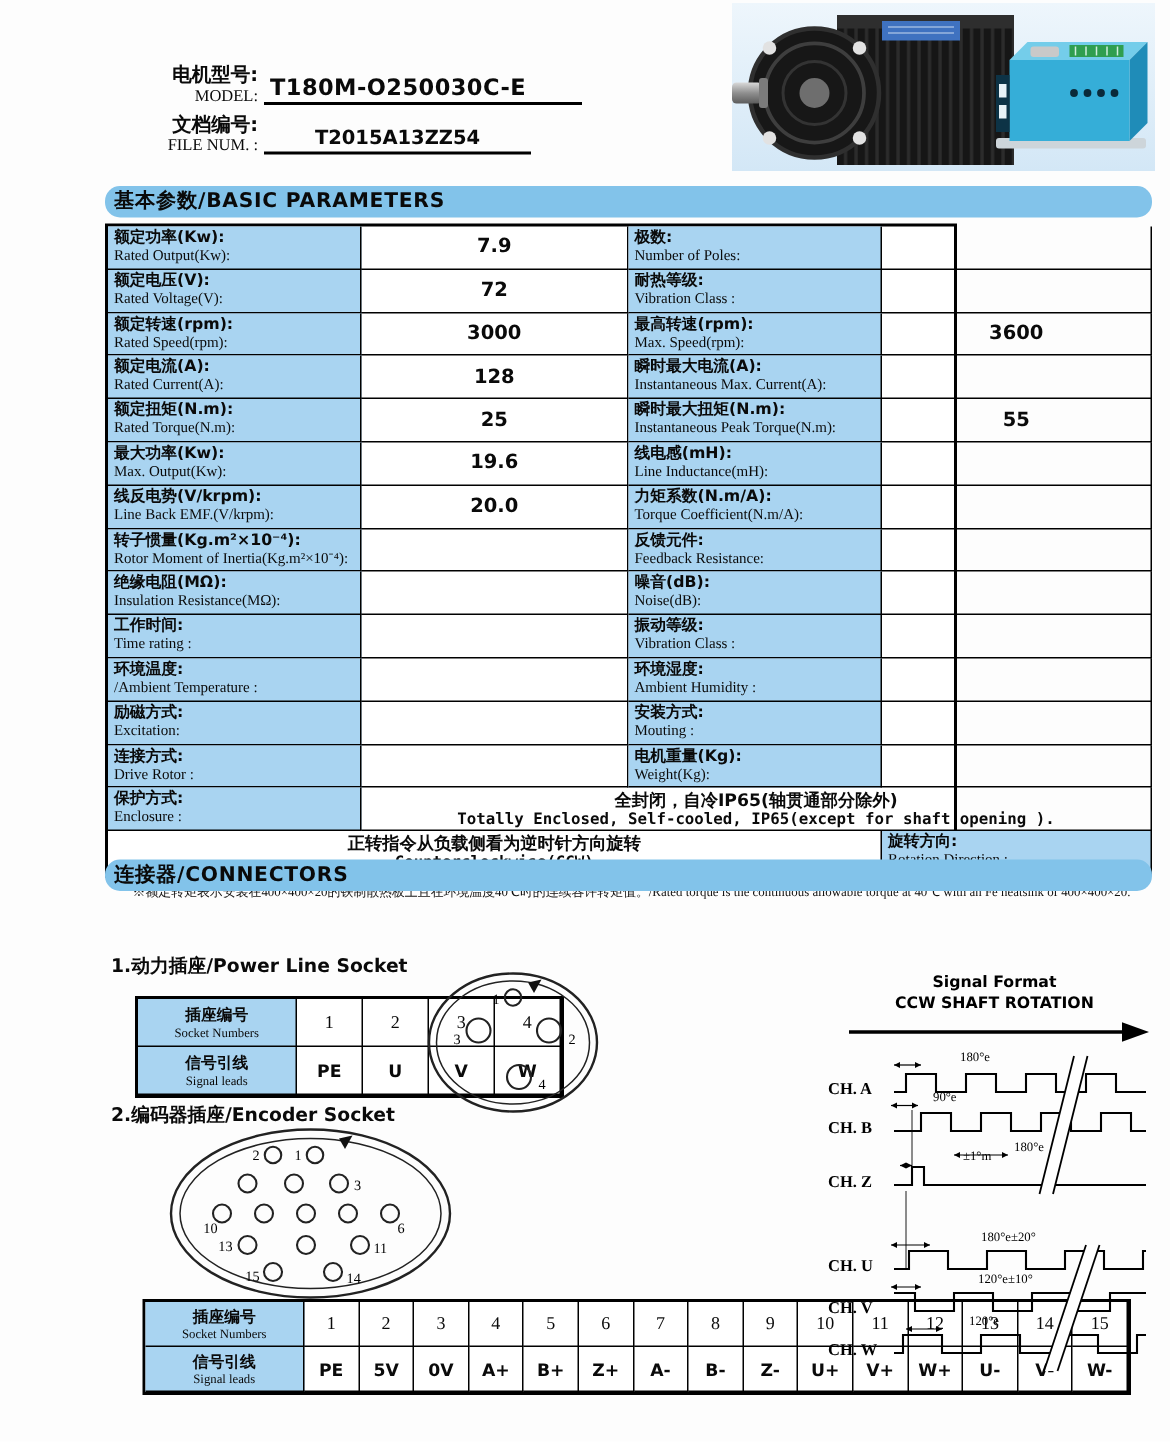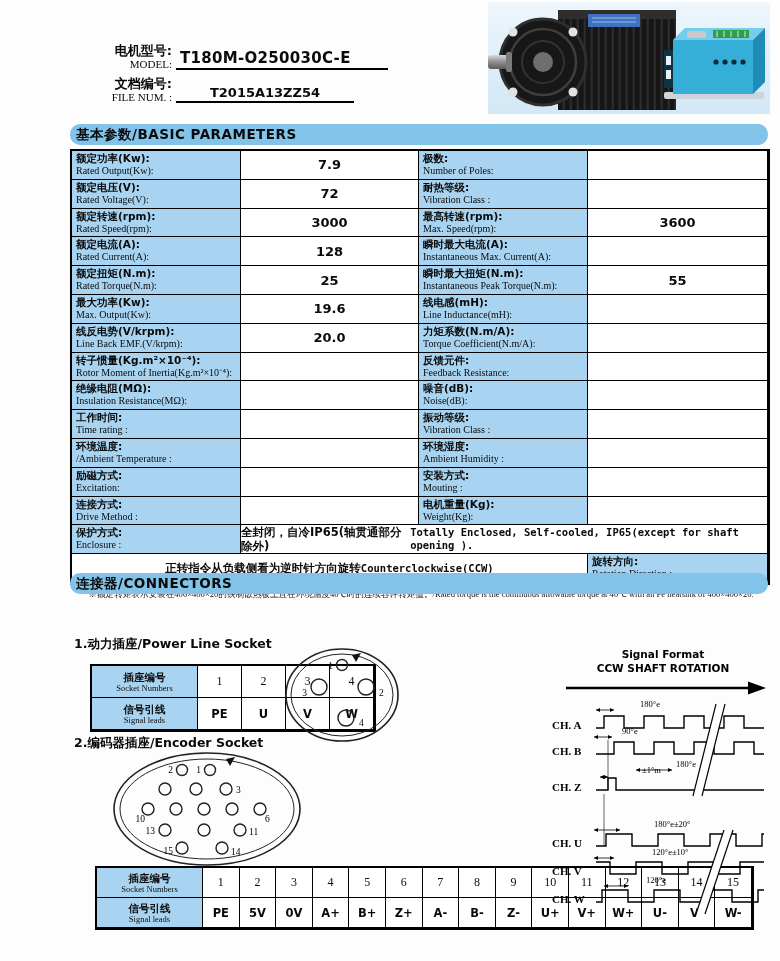--- a/index.html
+++ b/index.html
@@ -21,28 +21,28 @@
   .model-val{width:212px;font-size:15px;letter-spacing:0.3px;}
   .file-val{width:178px;font-size:13px;text-align:center;}
 
   
   .secbar{position:absolute;left:70px;width:698px;height:21px;background:var(--bar-blue);
           font-size:13.5px;font-weight:bold;line-height:21px;padding-left:6px;letter-spacing:0.5px;border-radius:10px;}
   .bar-basic{top:124px;}
   .bar-conn{top:573px;}
 
   
-  .basic-table{position:absolute;left:70px;top:149px;width:700px;border:2px solid #000;background:#fff;
+  .basic-table{position:absolute;left:70px;top:149px;width:568px;border:2px solid #000;background:#fff;
                display:grid;grid-template-columns:169px 178px 169px 180px;grid-auto-rows:28.8px;}
   .cell{border-right:1.2px solid #000;border-bottom:1.2px solid #000;overflow:hidden;}
   .cell.lab{background:var(--cell-blue);padding:1px 3px 0 4px;}
   .cell.lab .cn{font-size:10.5px;font-weight:600;line-height:13px;white-space:nowrap;}
   .cell.lab .en{font-family:"Liberation Serif",serif;font-size:10px;line-height:12px;white-space:nowrap;}
   .cell.val{display:flex;align-items:center;justify-content:center;font-weight:bold;font-size:13px;}
-  .cell.span3{grid-column:span 3;display:flex;flex-direction:row;align-items:center;justify-content:center;}
+  .cell.span3{grid-column:span 3;display:flex;flex-direction:column;align-items:center;justify-content:center;}
   .cell.span3 .cn{font-size:11.5px;font-weight:bold;line-height:14px;}
   .cell.span3 .en{font-family:"DejaVu Sans Mono",monospace;font-size:10.5px;font-weight:bold;line-height:13px;}
 
   .note{position:absolute;left:72px;top:588px;width:698px;font-family:"Liberation Serif",serif;
         font-size:8.6px;color:#111;text-align:center;}
 
   
   .conn-title{position:absolute;font-size:12.5px;font-weight:bold;}
   .power-title{left:74px;top:636px;}
   .encoder-title{left:74px;top:696px;margin-top:39px;}
@@ -269,21 +269,21 @@
         <div class="en">Excitation:</div>
       </div>
       <div class="cell val"></div>
       <div class="cell lab">
         <div class="cn">安装方式:</div>
         <div class="en">Mouting :</div>
       </div>
       <div class="cell val"></div>
       <div class="cell lab">
         <div class="cn">连接方式:</div>
-        <div class="en">Drive Method :</div>
+        <div class="en">Drive Rotor :</div>
       </div>
       <div class="cell val"></div>
       <div class="cell lab">
         <div class="cn">电机重量(Kg):</div>
         <div class="en">Weight(Kg):</div>
       </div>
       <div class="cell val"></div>
       <div class="cell lab">
         <div class="cn">保护方式:</div>
         <div class="en">Enclosure :</div>

